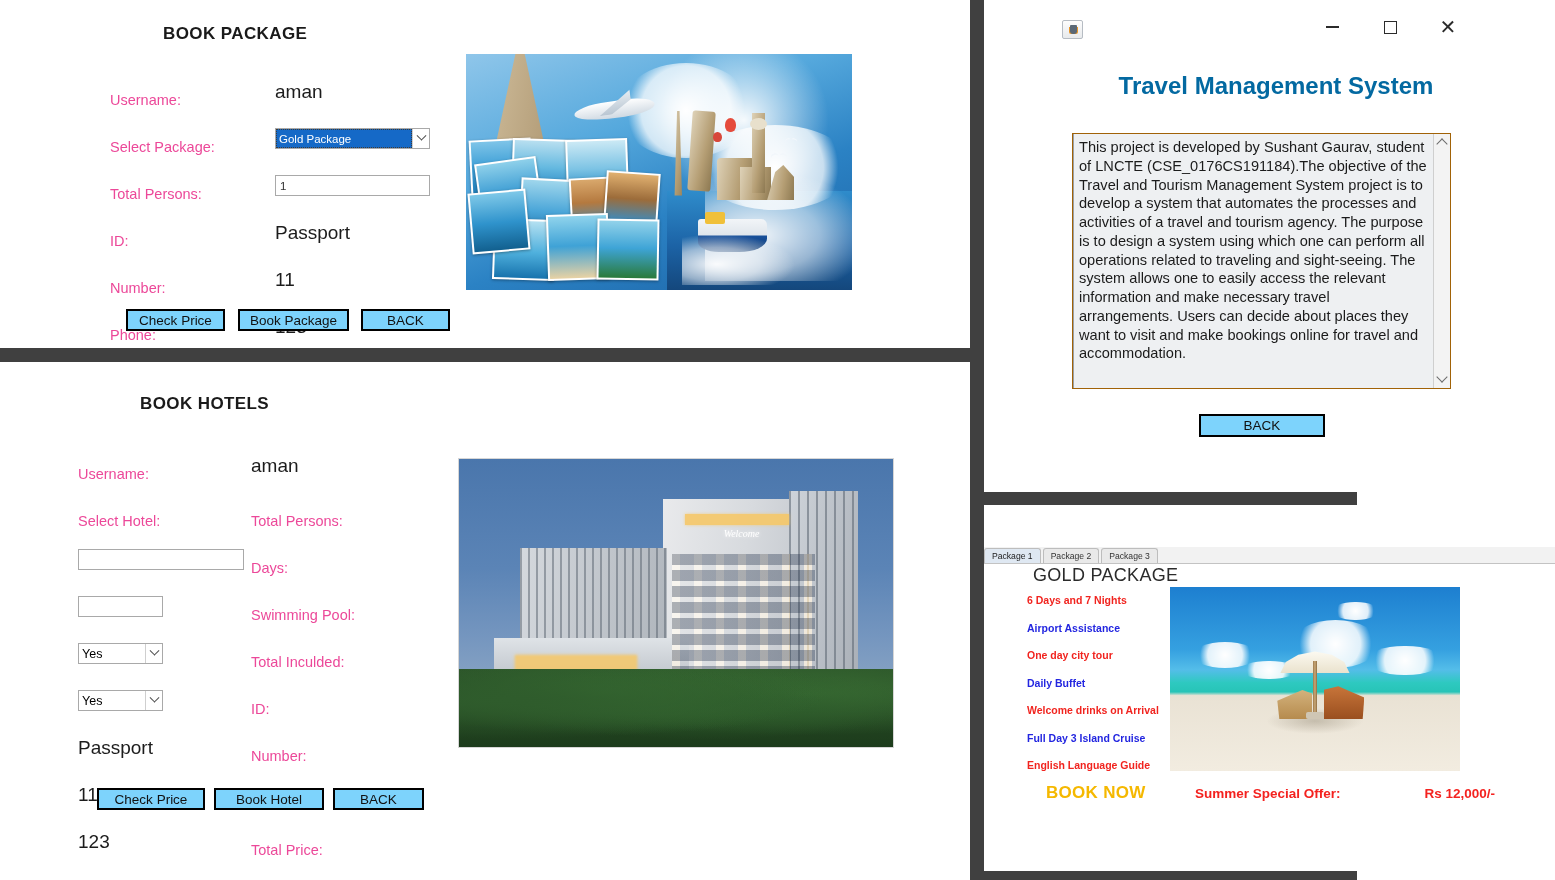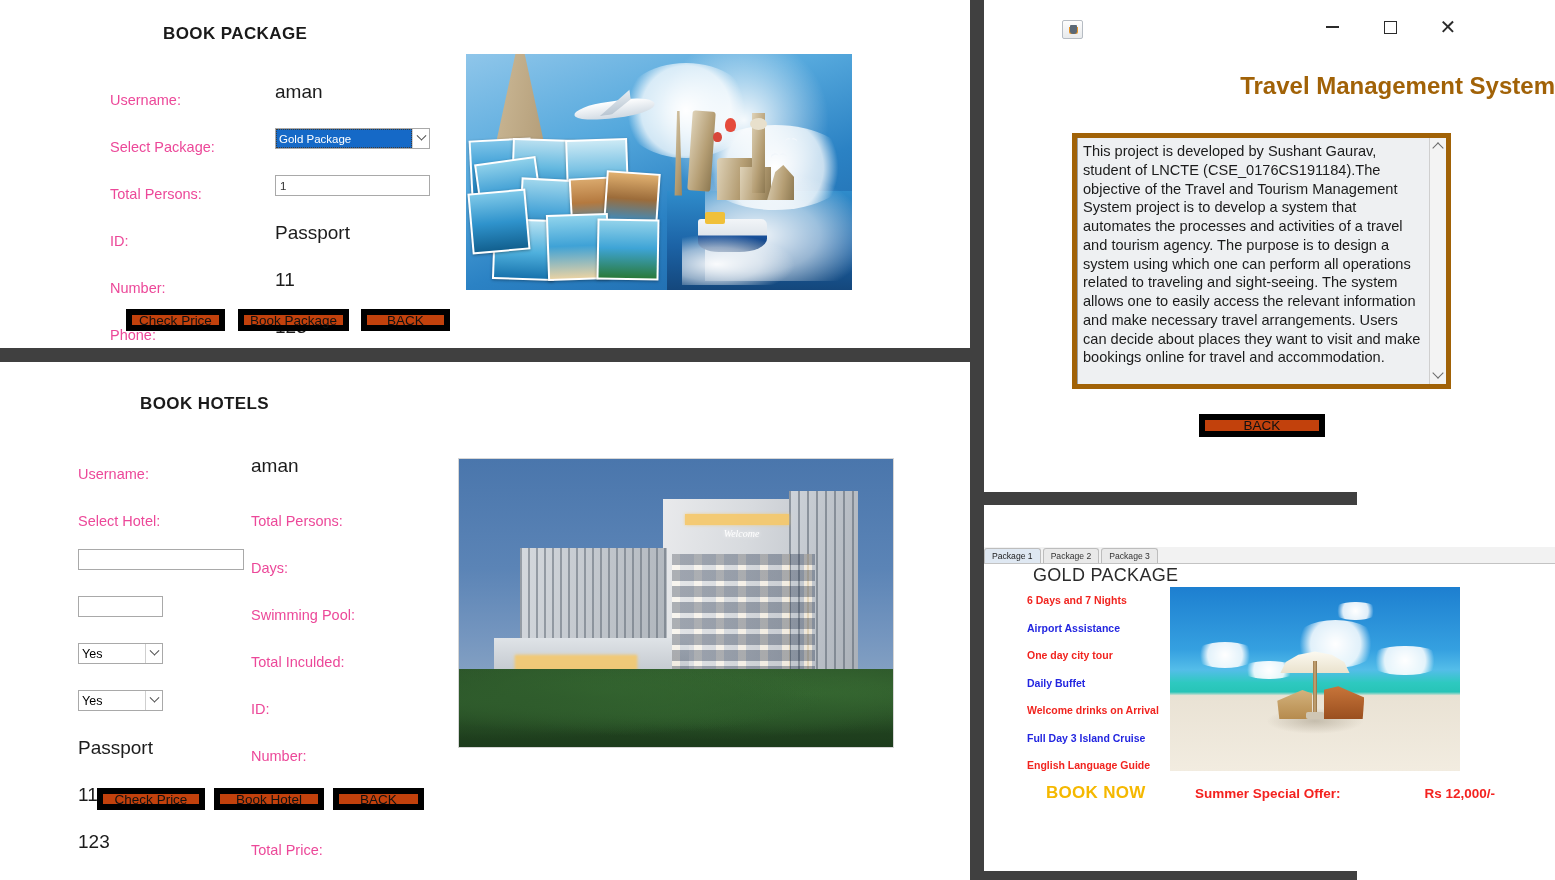--- a/index.html
+++ b/index.html
@@ -71,24 +71,24 @@
   .win-btn .x    { display:block; font-size: 20px; font-weight: 300; color: #2b2b2b; }
 
   
   .form-title {
     font-size: 17px;
     font-weight: bold;
     color: #1a1a1a;
     letter-spacing: 0.4px;
   }
   .tms-title {
-    text-align: right;
+    text-align: center;
     font-size: 24px;
     font-weight: bold;
-    color: #a16207;
+    color: #0369a1;
     margin-top: 22px;
     margin-left: 13px;
   }
 
   
   .form-grid {
     display: grid;
     grid-template-columns: 165px auto;
     row-gap: 0;
     align-items: center;
@@ -160,39 +160,39 @@
     border: 1px solid #a9a9a9;
     font-size: 11.5px;
     color: #333;
     display: flex;
     align-items: center;
     padding-left: 4px;
   }
 
   
   .btn {
-    background: #c2410c;
-    border: 6px solid #000000;
+    background: #7dd3fc;
+    border: 2px solid #000000;
     color: #111111;
     font-size: 13.5px;
     font-family: "Liberation Sans", sans-serif;
     height: 22px;
     display: flex;
     align-items: center;
     justify-content: center;
     cursor: pointer;
     white-space: nowrap;
   }
   .btn-row { display: flex; }
 
   
   .textarea-wrap {
     position: relative;
     background: #eef0f2;
-    border: 5px solid #a16207;
+    border: 1px solid #a16207;
     display: flex;
   }
   .textarea-body {
     flex: 1;
     padding: 4px 6px 4px 5px;
     font-size: 14.6px;
     line-height: 1.285;
     color: #1b1b1b;
     font-family: "Liberation Sans", sans-serif;
     white-space: pre-wrap;

